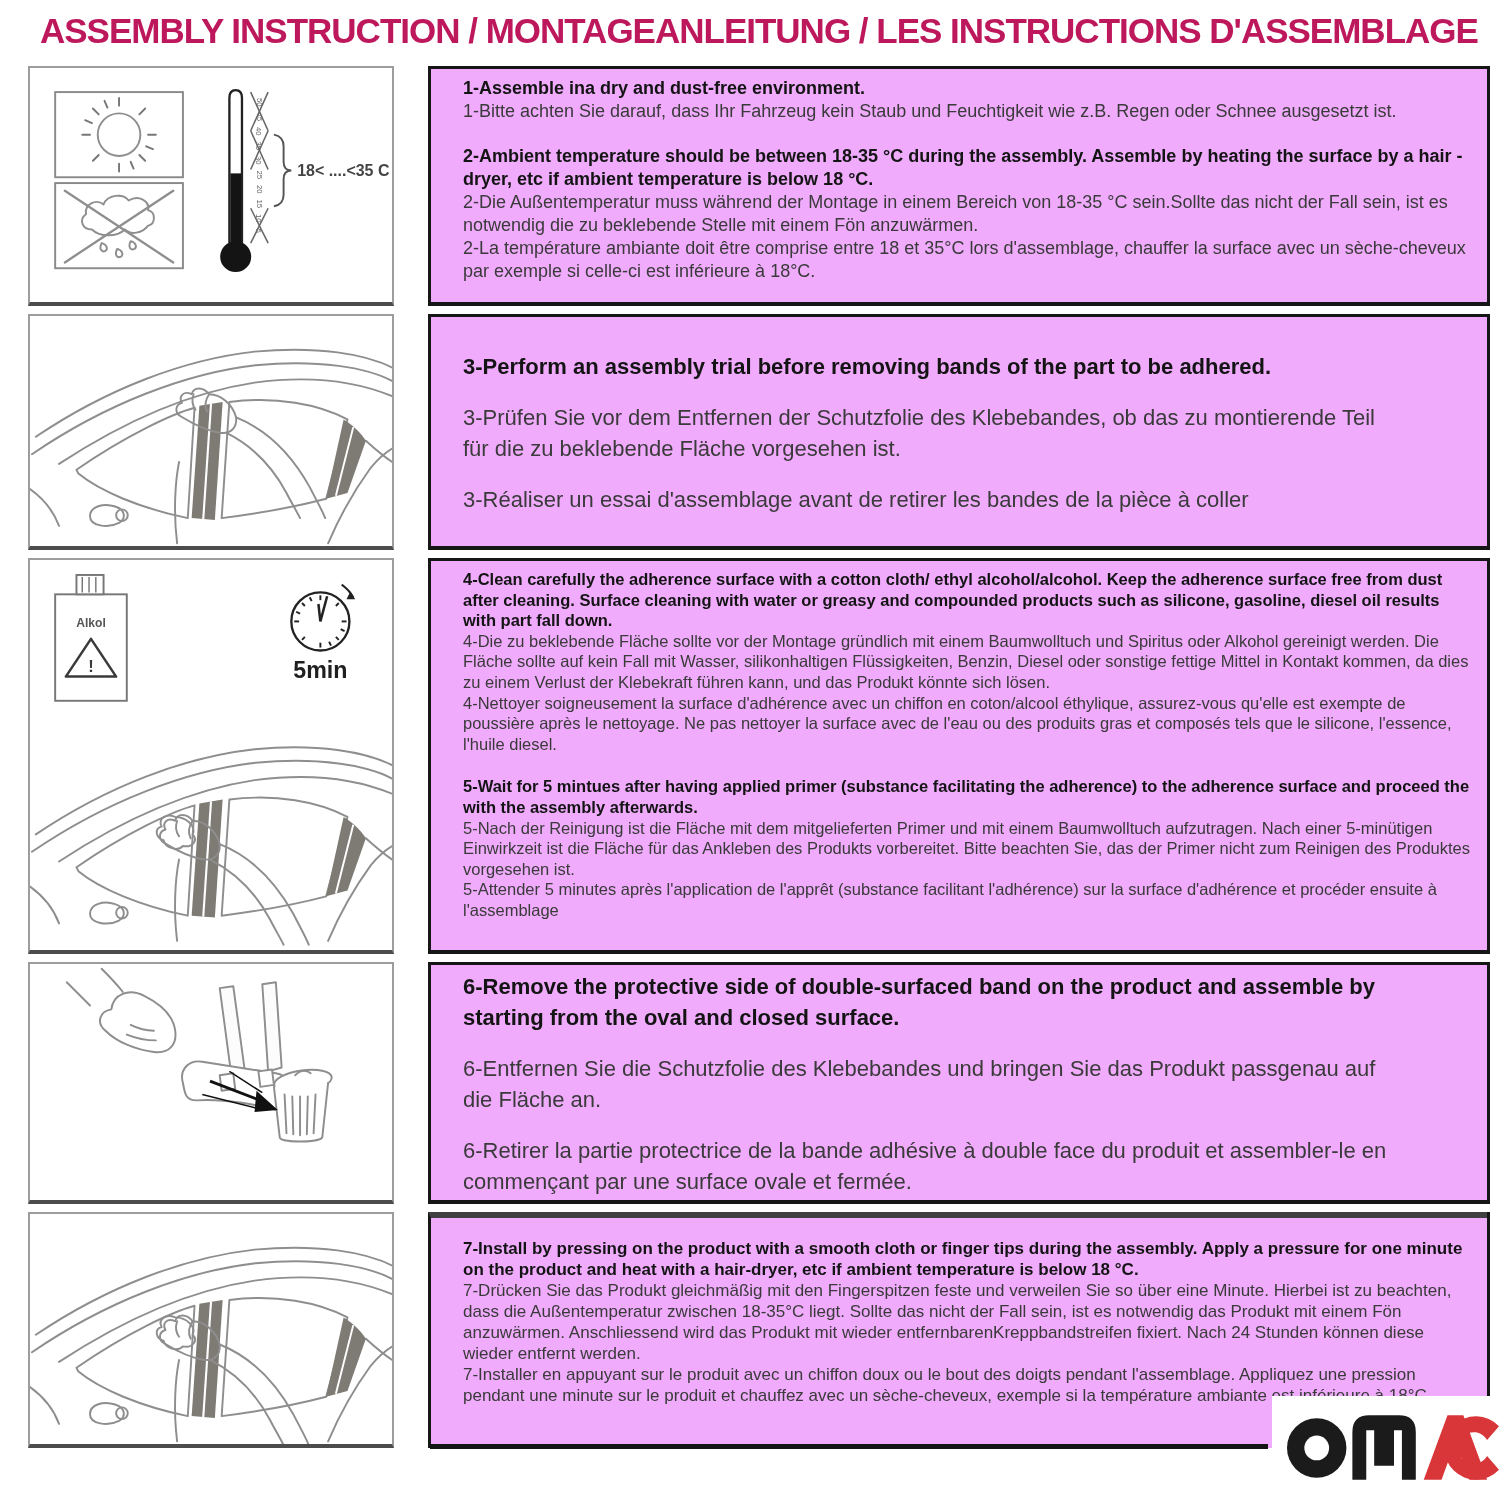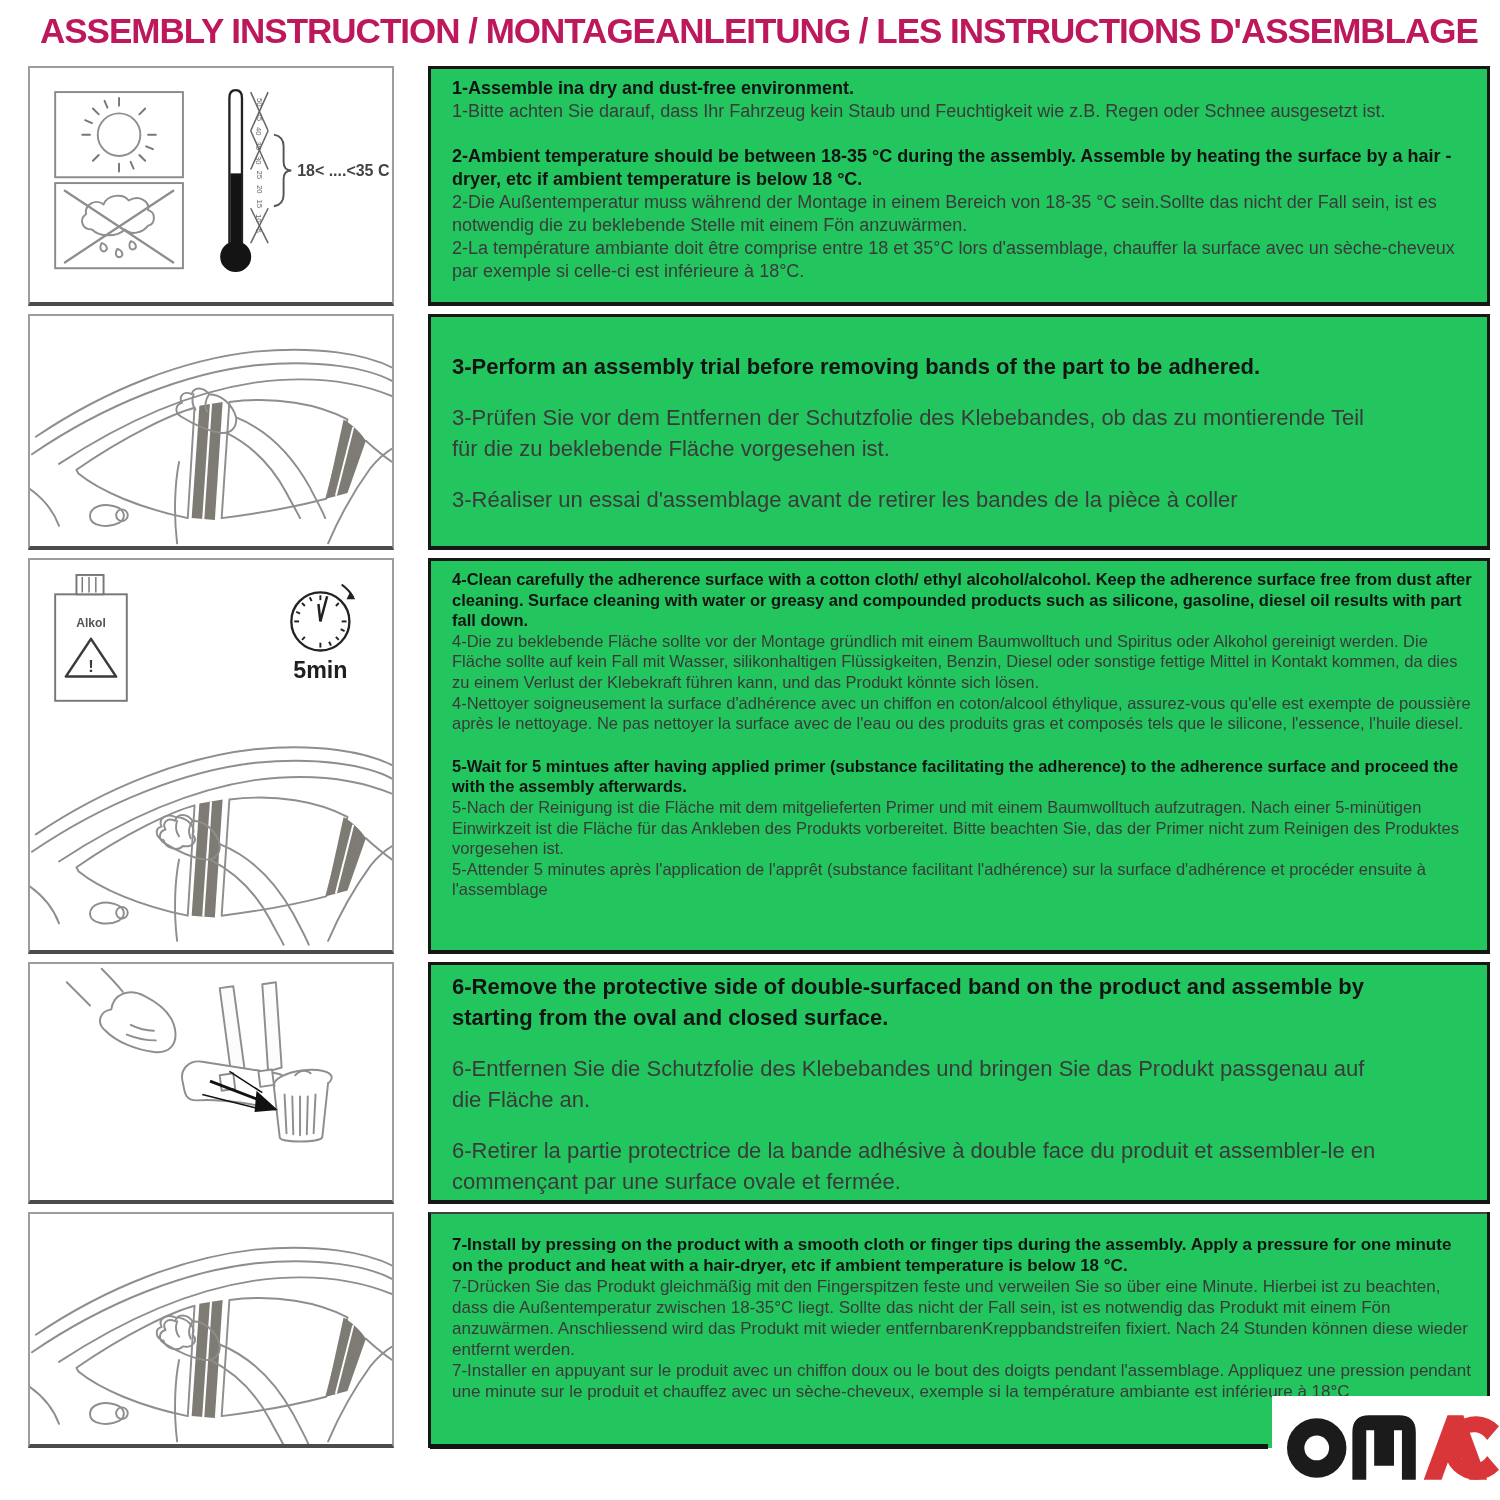--- a/index.html
+++ b/index.html
@@ -12,34 +12,34 @@
     font-size:35px;font-weight:bold;letter-spacing:-1px;white-space:nowrap;
     color:#be185d;display:flex;align-items:center;
   }
   .row{position:absolute;left:0;width:1500px;}
   .lbox{
     position:absolute;left:28px;width:366px;top:0;bottom:0;background:#fff;
     border:2px solid #9d9d9d;border-bottom:4px solid #4c4c4c;box-sizing:border-box;
   }
   .lbox svg{width:100%;height:100%;display:block;}
   .rbox{
-    position:absolute;left:428px;width:1062px;top:0;bottom:0;background:#22c55e;
+    position:absolute;left:428px;width:1062px;top:0;bottom:0;background:#f0abfc;
     border:3px solid #161616;border-bottom:4px solid #161616;box-sizing:border-box;
-    padding:8px 15px 6px 21px;color:#3a3a3a;
+    padding:8px 15px 6px 32px;color:#3a3a3a;
   }
   .rbox p{margin:0;}
   .b{font-weight:bold;color:#141414;}
   .gap{margin-top:22px !important;}
   .t18 p{font-size:18px;line-height:23px;}
   .t16 p{font-size:16.5px;line-height:20.6px;}
   .t17 p{font-size:17px;line-height:21px;}
   .vcenter{display:flex;flex-direction:column;justify-content:center;gap:20px;}
   .t22 p{font-size:22px;line-height:31px;max-width:935px;}
   .pt20{padding-top:20px;}
-  .row5box{border:none;border-top:2px solid #404040;border-left:3px solid #161616;}
+  .row5box{border:none;border-top:6px solid #404040;border-left:3px solid #161616;}
   .r5right{position:absolute;left:1487px;top:1212px;width:3px;height:190px;background:#161616;}
   .botline{position:absolute;left:430px;top:1444px;width:838px;height:5px;background:#141414;}
   .logowrap{position:absolute;left:1272px;top:1396px;width:228px;height:104px;background:#fff;}
   .logowrap svg{position:absolute;left:15px;top:6px;width:213px;height:88px;}
   .artline{stroke:#8e8e8e;stroke-width:2;fill:none;stroke-linecap:round;stroke-linejoin:round;}
   svg text{font-family:"Liberation Sans","DejaVu Sans",sans-serif;}
 </style>
 </head>
 <body>
 

